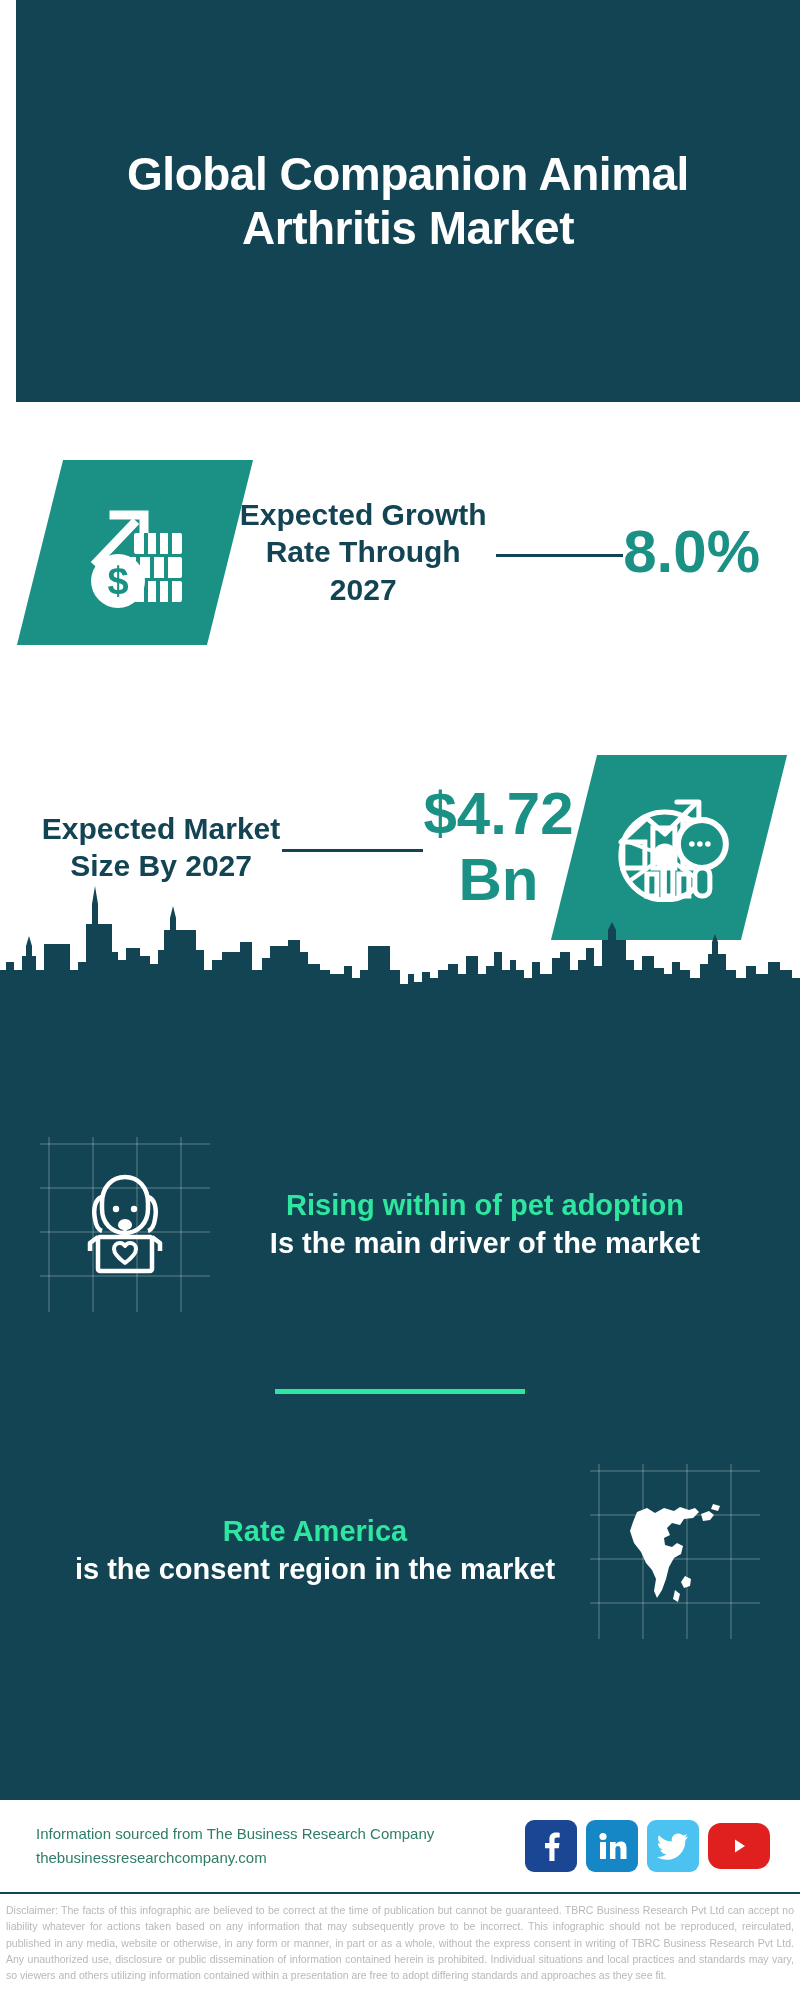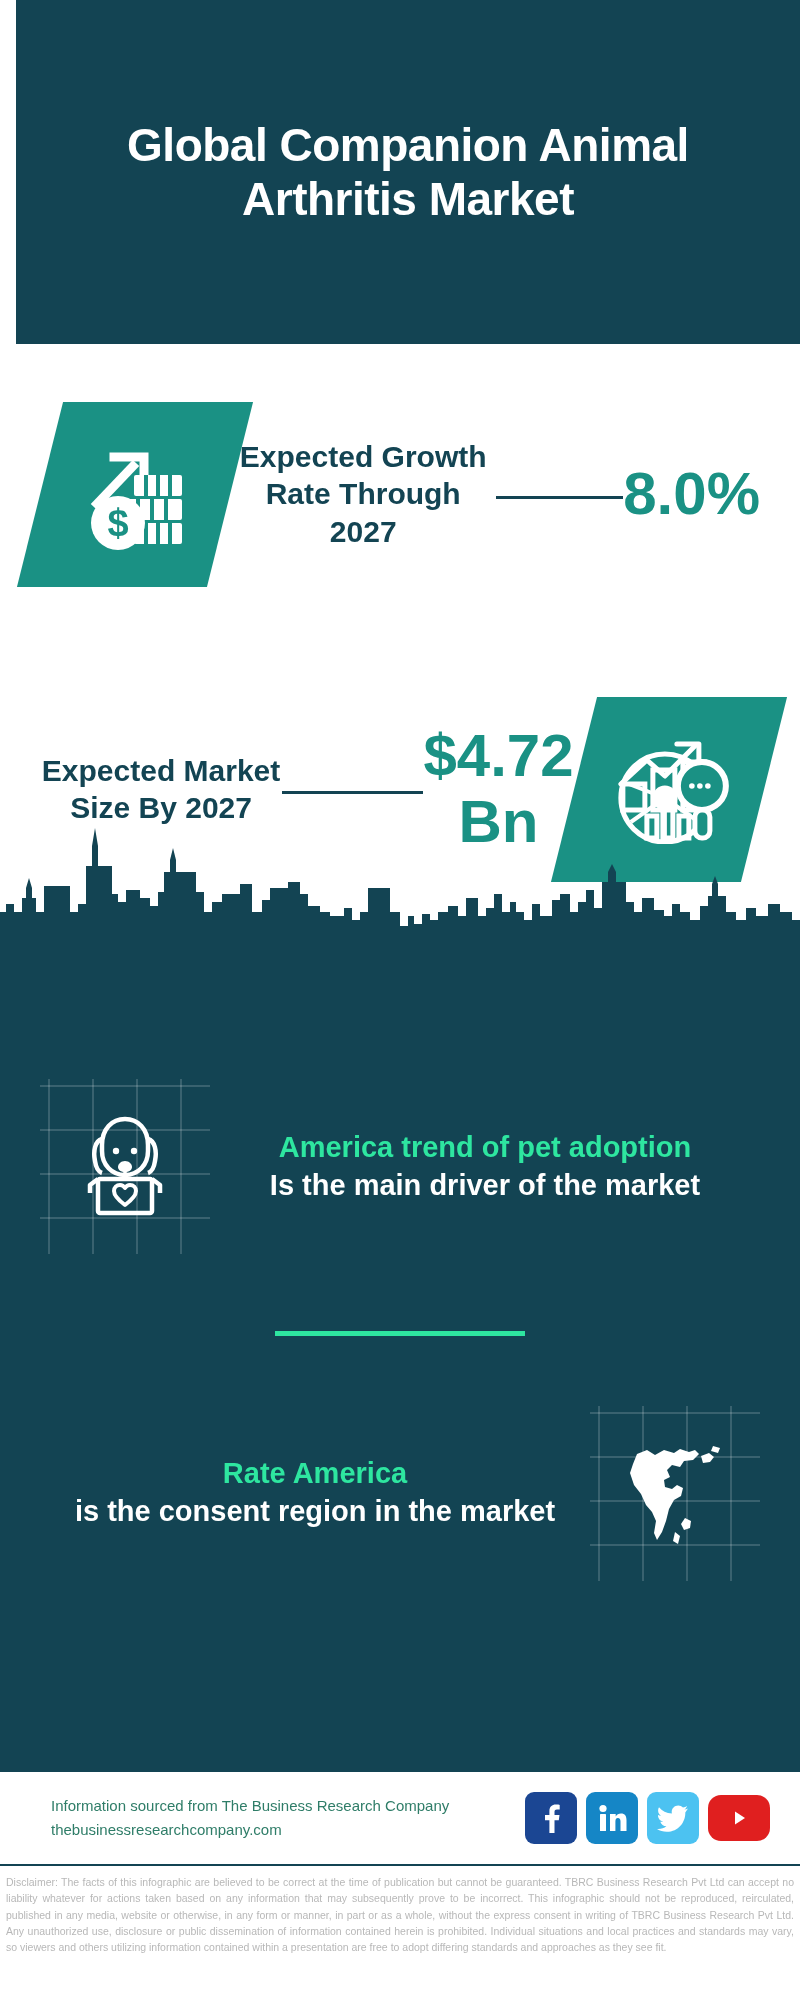--- a/index.html
+++ b/index.html
@@ -9,21 +9,21 @@
     background:#ffffff;
     width:800px; height:2000px;
     overflow:hidden;
     position:relative;
   }
   .page { width:800px; height:2000px; position:relative; display:flex; flex-direction:column; }
 
   
   .header {
     background:#134453;
-    height:344px;
+    height:402px;
     display:flex; align-items:center; justify-content:center;
     padding:0 70px;
     flex:0 0 auto;
     margin-left:16px;
   }
   .header-title {
     color:#ffffff;
     font-size:46px;
     font-weight:bold;
     line-height:1.18;
@@ -128,21 +128,20 @@
   .spacer-c { flex:1 1 auto; min-height:36px; }
 
   
   .source-bar {
     background:#ffffff;
     height:92px;
     display:flex; align-items:center;
     padding:0 30px 0 36px;
     flex:0 0 auto;
     gap:10px;
-    margin-left:15px;
   }
   .source-text { flex:1 1 auto; }
   .source-text div {
     color:#2f7d68;
     font-size:15px;
     line-height:1.6;
   }
   .socials { display:flex; align-items:center; gap:9px; flex:0 0 auto; }
   .soc {
     width:52px; height:52px; border-radius:9px;
@@ -152,21 +151,21 @@
   .soc.li { background:#1586c6; }
   .soc.tw { background:#4cc2f1; }
   .soc.yt { background:#e01f1f; border-radius:13px; width:62px; height:46px; }
 
   
   .disclaimer {
     background:#ffffff;
     border-top:2px solid #134453;
     padding:8px 6px 6px 6px;
     flex:0 0 auto;
-    height:136px;
+    height:108px;
   }
   .disclaimer p {
     color:#b8b8b8;
     font-size:10.5px;
     line-height:1.55;
     text-align:justify;
     font-family:"Liberation Sans", sans-serif;
   }
 </style>
 </head>
@@ -268,21 +267,21 @@
             <circle cx="62" cy="42" r="3.2" fill="#fff" stroke="none"></circle>
             <path d="M53 52 c-4 0 -7 3 -7 6 c0 3 3 5 7 5 c4 0 7 -2 7 -5 c0 -3 -3 -6 -7 -6 Z" fill="#fff" stroke="none"></path>
             <path d="M53 63 v6" stroke-width="3.5"></path>
             <rect x="26" y="70" width="54" height="34" rx="2" fill="none"></rect>
             <path d="M26 70 l-8 6 v8 M80 70 l8 6 v8" fill="none"></path>
             <path d="M53 96 c-8 -6 -11 -10 -11 -14 c0 -3.5 2.6 -6 6 -6 c2.4 0 4 1.4 5 3 c1 -1.6 2.6 -3 5 -3 c3.4 0 6 2.5 6 6 c0 4 -3 8 -11 14 Z" fill="none" stroke-width="4"></path>
           </svg>
         </span>
       </div>
       <div class="feature-text">
-        <span class="feature-head">America trend of pet adoption</span>
+        <span class="feature-head">Rising within of pet adoption</span>
         <br>
         <span class="feature-sub">Is the main driver of the market</span>
       </div>
     </div>
 
     <div class="spacer-a"></div>
     <div class="mid-divider"></div>
     <div class="spacer-b"></div>
 
     <div class="feature-row feature-row-2">

